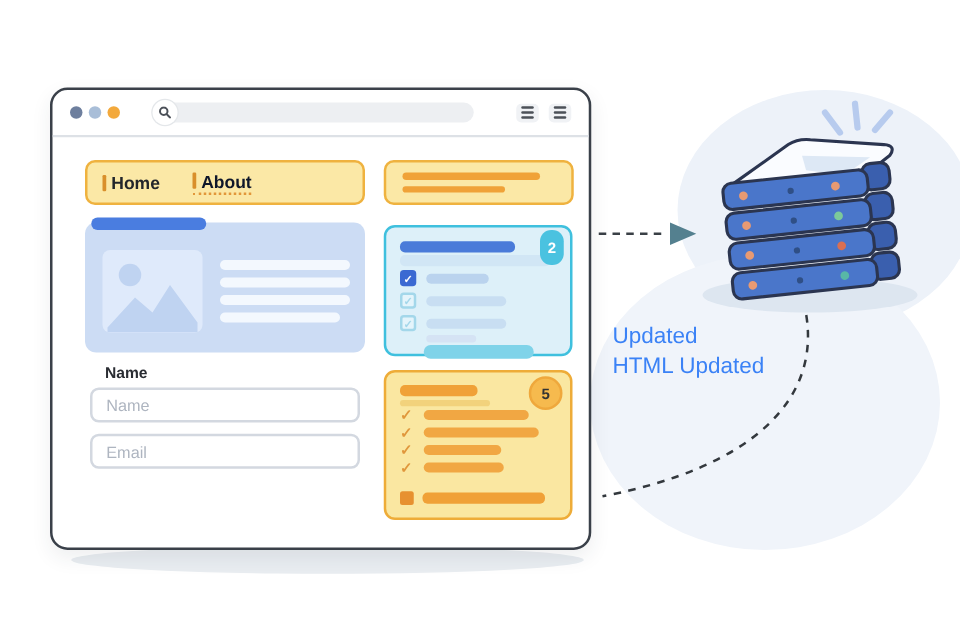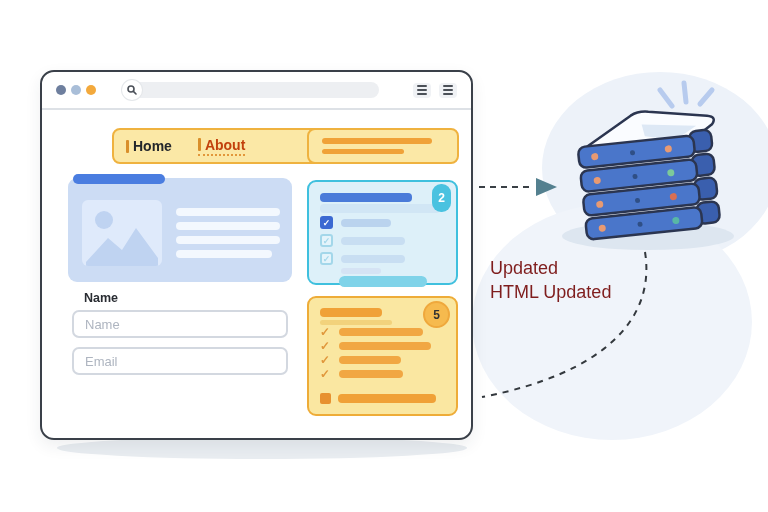--- a/index.html
+++ b/index.html
@@ -5,21 +5,21 @@
   html,body{margin:0;padding:0;background:#ffffff;}
   .stage{position:relative;width:768px;height:512px;background:#ffffff;overflow:hidden;
          font-family:"Liberation Sans",sans-serif;}
   .stage *{box-sizing:border-box;}
 
   
   .overlay{position:absolute;inset:0;z-index:0;}
 
   
   .frag-label{position:absolute;left:490px;top:256px;z-index:3;
-              color:#7f1d1d;font-size:18px;line-height:24px;font-weight:500;}
+              color:#3b82f6;font-size:18px;line-height:24px;font-weight:500;}
 
   
   .browser{position:absolute;left:40px;top:70px;width:433px;height:370px;z-index:2;
            background:#ffffff;border:2px solid #3a4049;border-radius:14px;
            box-shadow:0 6px 16px rgba(40,50,70,.08);}
   .chrome{position:absolute;left:0;top:0;right:0;height:38px;display:flex;align-items:center;
           padding:0 14px;border-bottom:2px solid #dde1e6;border-radius:12px 12px 0 0;}
   .dot{width:10px;height:10px;border-radius:50%;margin-right:5px;}
   .dot.d1{background:#6e7f9e;} .dot.d2{background:#a9bed8;} .dot.d3{background:#f3a93c;}
   .searchbar{position:relative;margin-left:22px;width:256px;height:16px;background:#edeff2;
@@ -29,25 +29,25 @@
                  align-items:center;justify-content:center;}
   .menu-btn{width:18px;height:15px;background:#f0f2f5;border-radius:4px;display:flex;
             flex-direction:column;justify-content:center;align-items:center;gap:2px;}
   .menu-btn + .menu-btn{margin-left:8px;}
   .menu-btn i{display:block;width:10px;height:2px;background:#4c5158;border-radius:1px;}
   .push{margin-left:auto;}
 
   
   .navbar{position:absolute;left:26px;top:56px;width:224px;height:36px;background:#fbe8a6;
           border:2px solid #efb23f;border-radius:8px;display:flex;align-items:center;
-          padding:0 12px;gap:26px;margin-left:44px;}
+          padding:0 12px;gap:26px;}
   .nav-item{display:flex;align-items:center;gap:4px;font-size:14px;font-weight:700;cursor:default;}
   .nav-tick{width:3px;height:13px;border-radius:1px;background:#d98f2b;}
   .nav-home{color:#23262b;}
-  .nav-about{color:#c2410c;border-bottom:2px dotted #e2973a;padding-bottom:1px;font-weight:700;}
+  .nav-about{color:#0f172a;border-bottom:2px dotted #e2973a;padding-bottom:1px;font-weight:700;}
 
   .mini-card{position:absolute;left:265px;top:56px;width:152px;height:36px;background:#fbe8a6;
              border:2px solid #efb23f;border-radius:8px;padding:8px 0 0 13px;}
   .mini-card .bar1{width:110px;height:6px;border-radius:3px;background:#f0a238;}
   .mini-card .bar2{width:82px;height:5px;border-radius:3px;background:#f0a238;margin-top:5px;}
 
   
   .hero{position:absolute;left:26px;top:106px;width:224px;height:104px;background:#ccdcf4;
         border-radius:9px;}
   .hero-topbar{position:absolute;left:5px;top:-4px;width:92px;height:10px;border-radius:5px;

